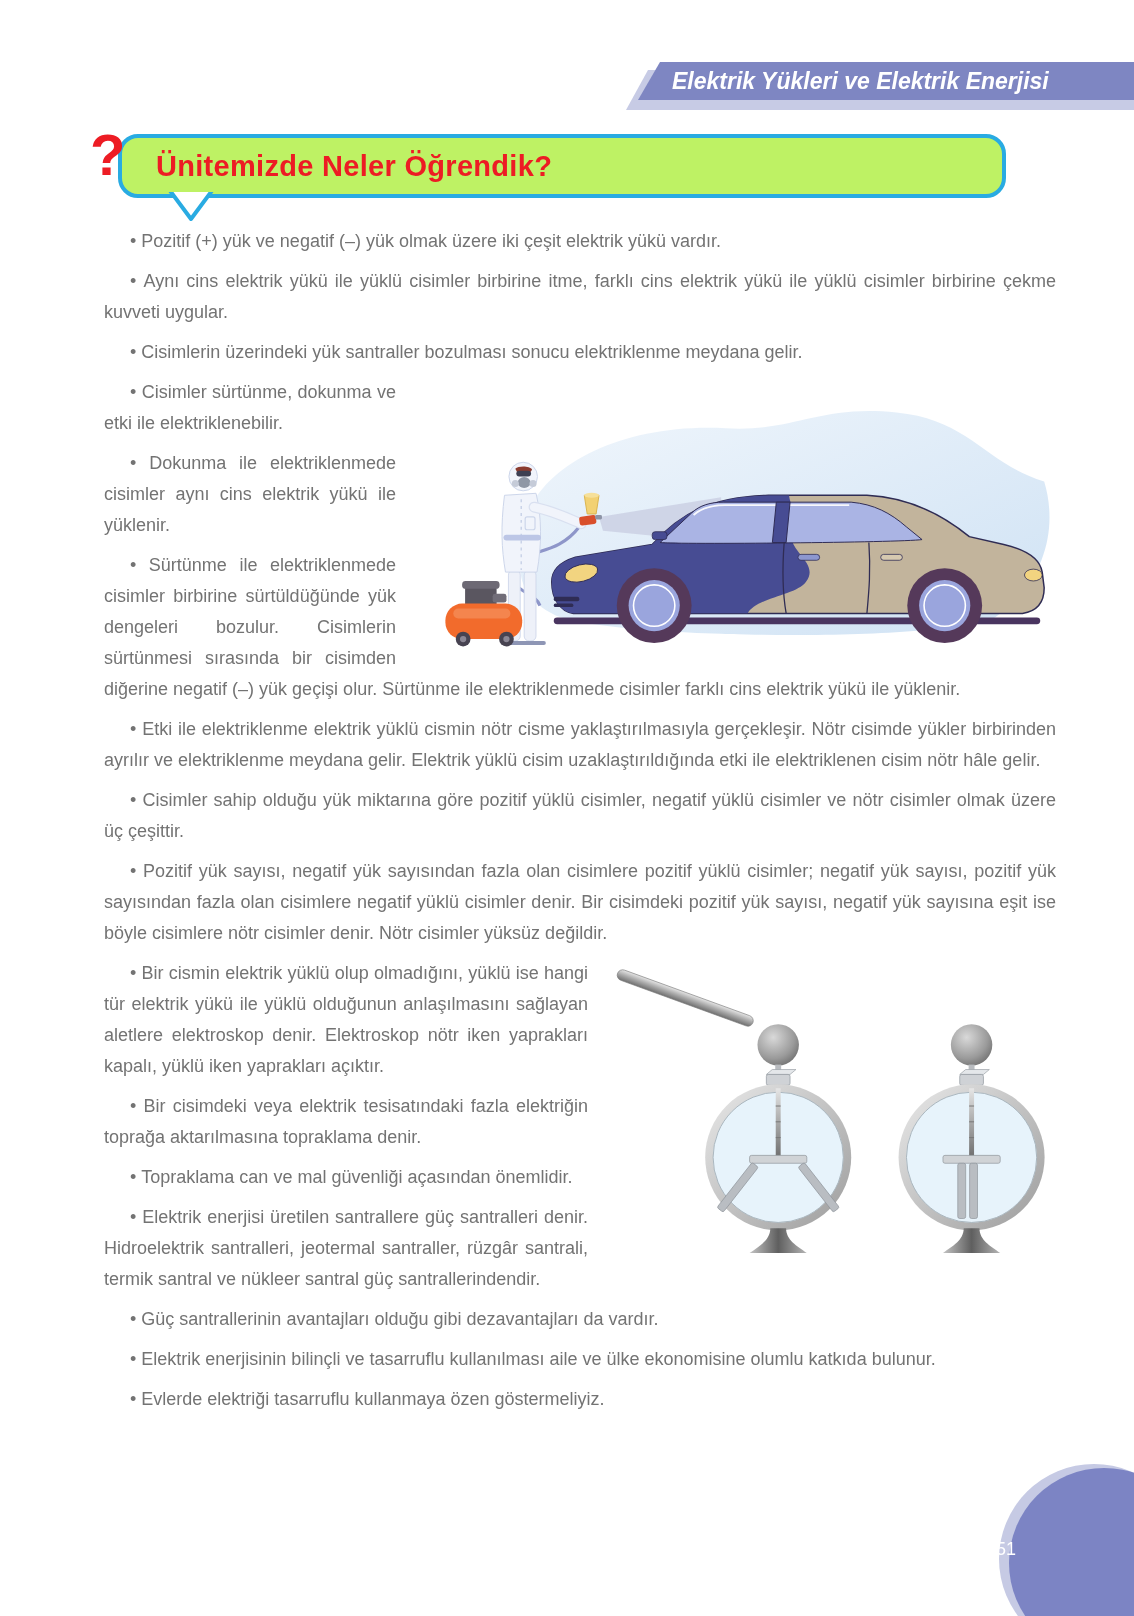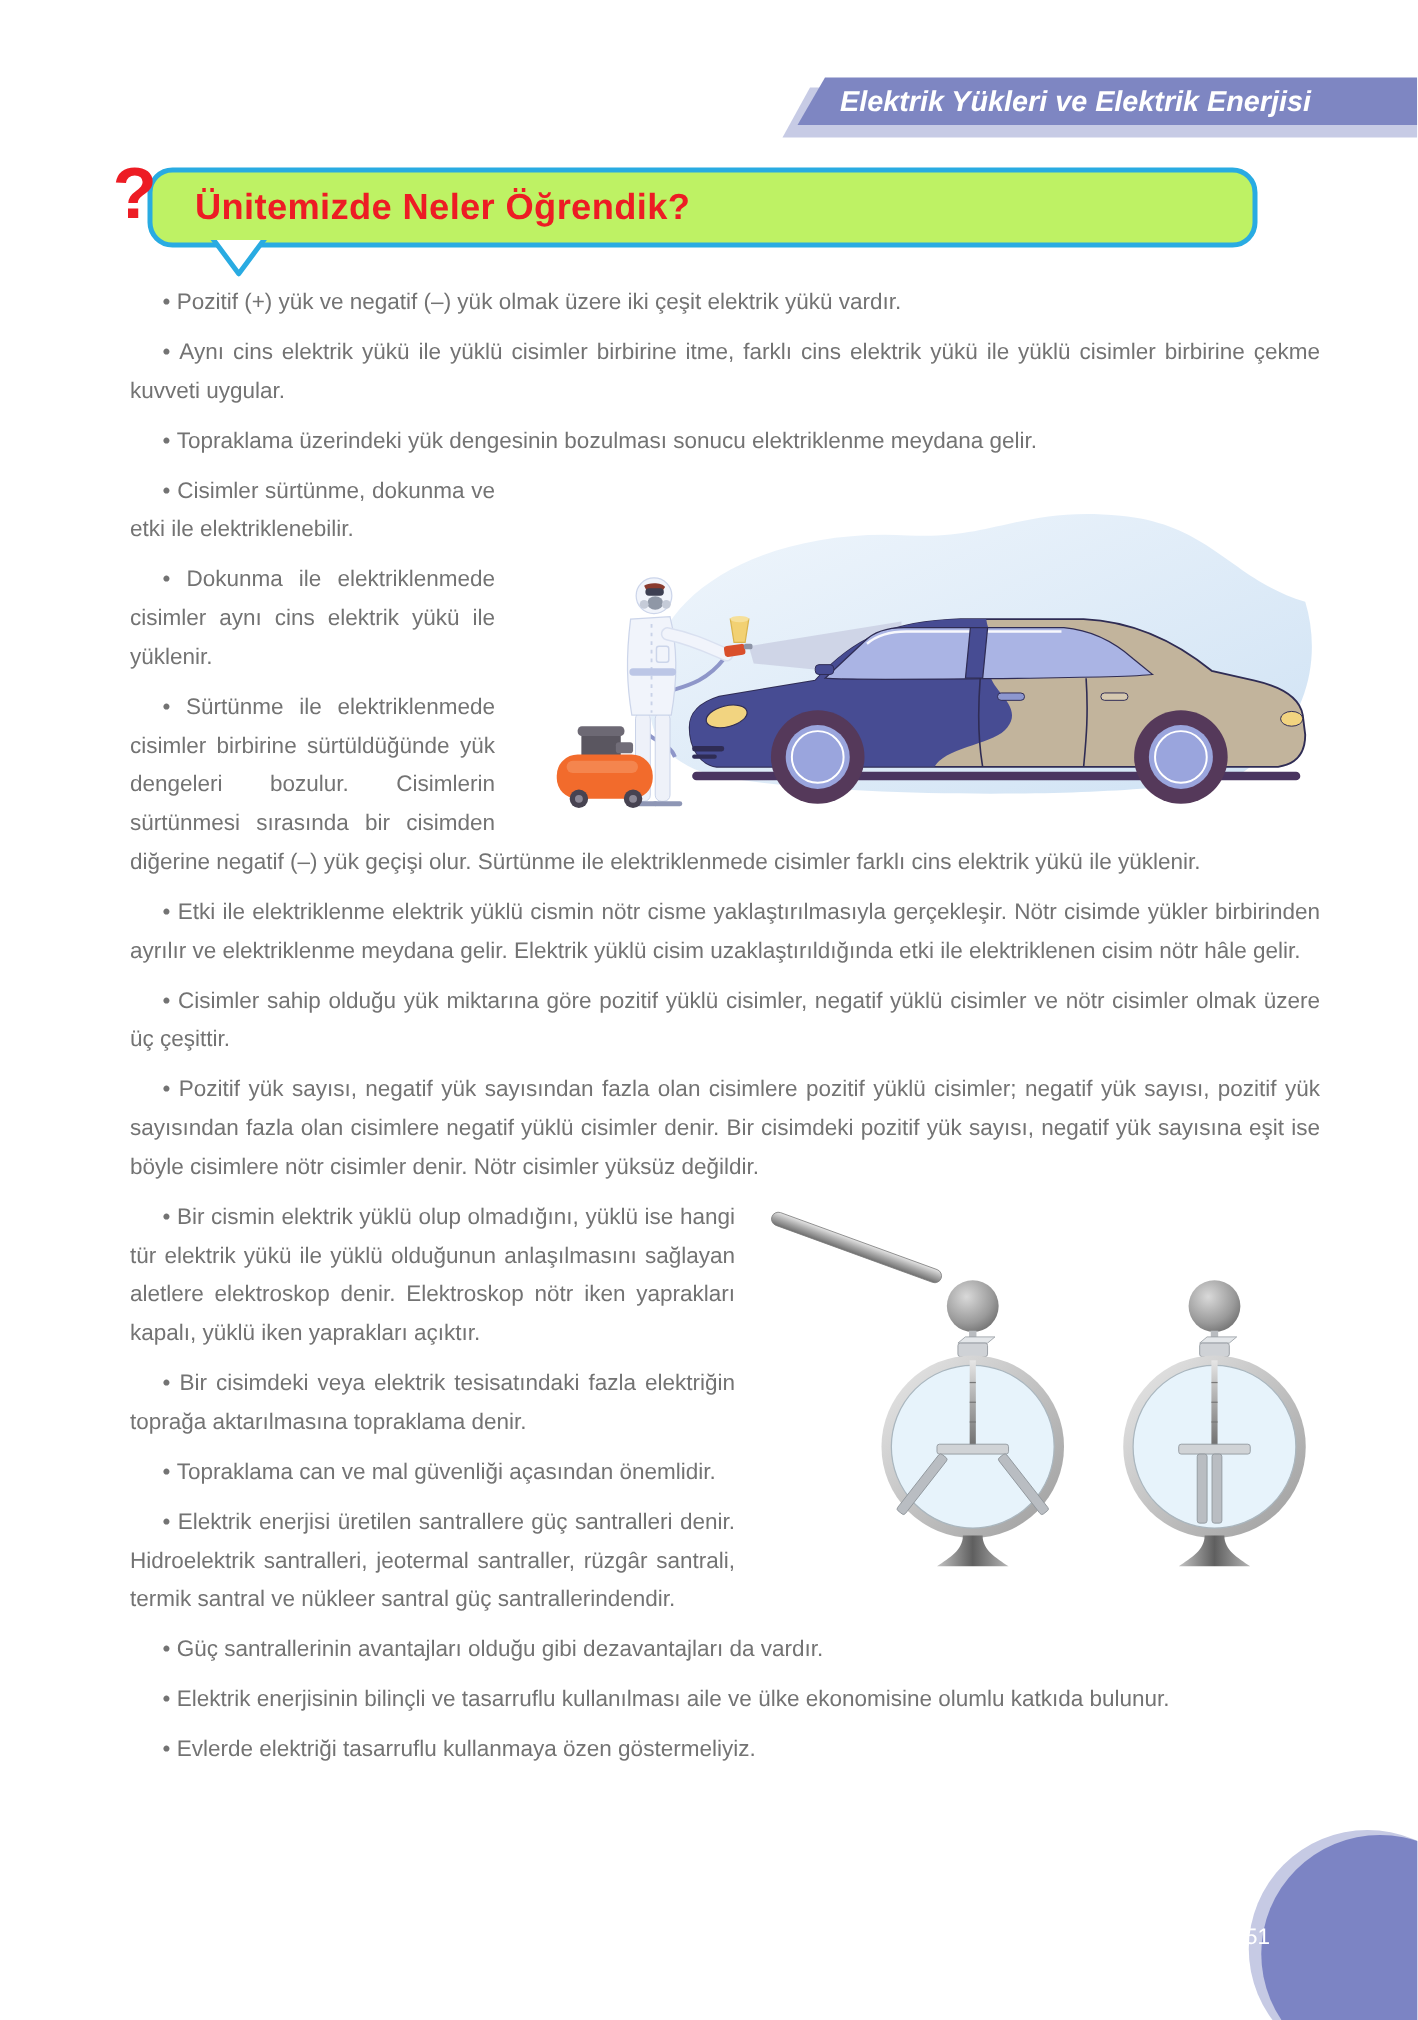--- a/index.html
+++ b/index.html
@@ -64,21 +64,21 @@
     </div>
     <svg class="tail" width="60" height="36" viewBox="0 0 60 36">
       <polygon points="4,-6 27,26 50,-6" fill="#ffffff"></polygon>
       <polyline points="4,-4 27,27 50,-4" fill="none" stroke="#29abe2" stroke-width="4" stroke-linejoin="round" stroke-linecap="round"></polyline>
     </svg>
   </div>
 
   <div class="content">
     <p class="bullet">Pozitif (+) yük ve negatif (–) yük olmak üzere iki çeşit elektrik yükü vardır.</p>
     <p class="bullet">Aynı cins elektrik yükü ile yüklü cisimler birbirine itme, farklı cins elektrik yükü ile yüklü cisimler birbirine çekme kuvveti uygular.</p>
-    <p class="bullet">Topraklama üzerindeki yük dengesinin bozulması sonucu elektriklenme meydana gelir.</p>
+    <p class="bullet">Cisimlerin üzerindeki yük santraller bozulması sonucu elektriklenme meydana gelir.</p>
 
     <div class="fig fig-car">
       <svg width="650" height="272" viewBox="0 0 660 272">
         <defs>
           <linearGradient id="bgGrad" x1="0" y1="0" x2="1" y2="1">
             <stop offset="0" stop-color="#f0f6fc"></stop>
               <stop offset="1" stop-color="#cfe2f4"></stop>
           </linearGradient>
         </defs>
 

